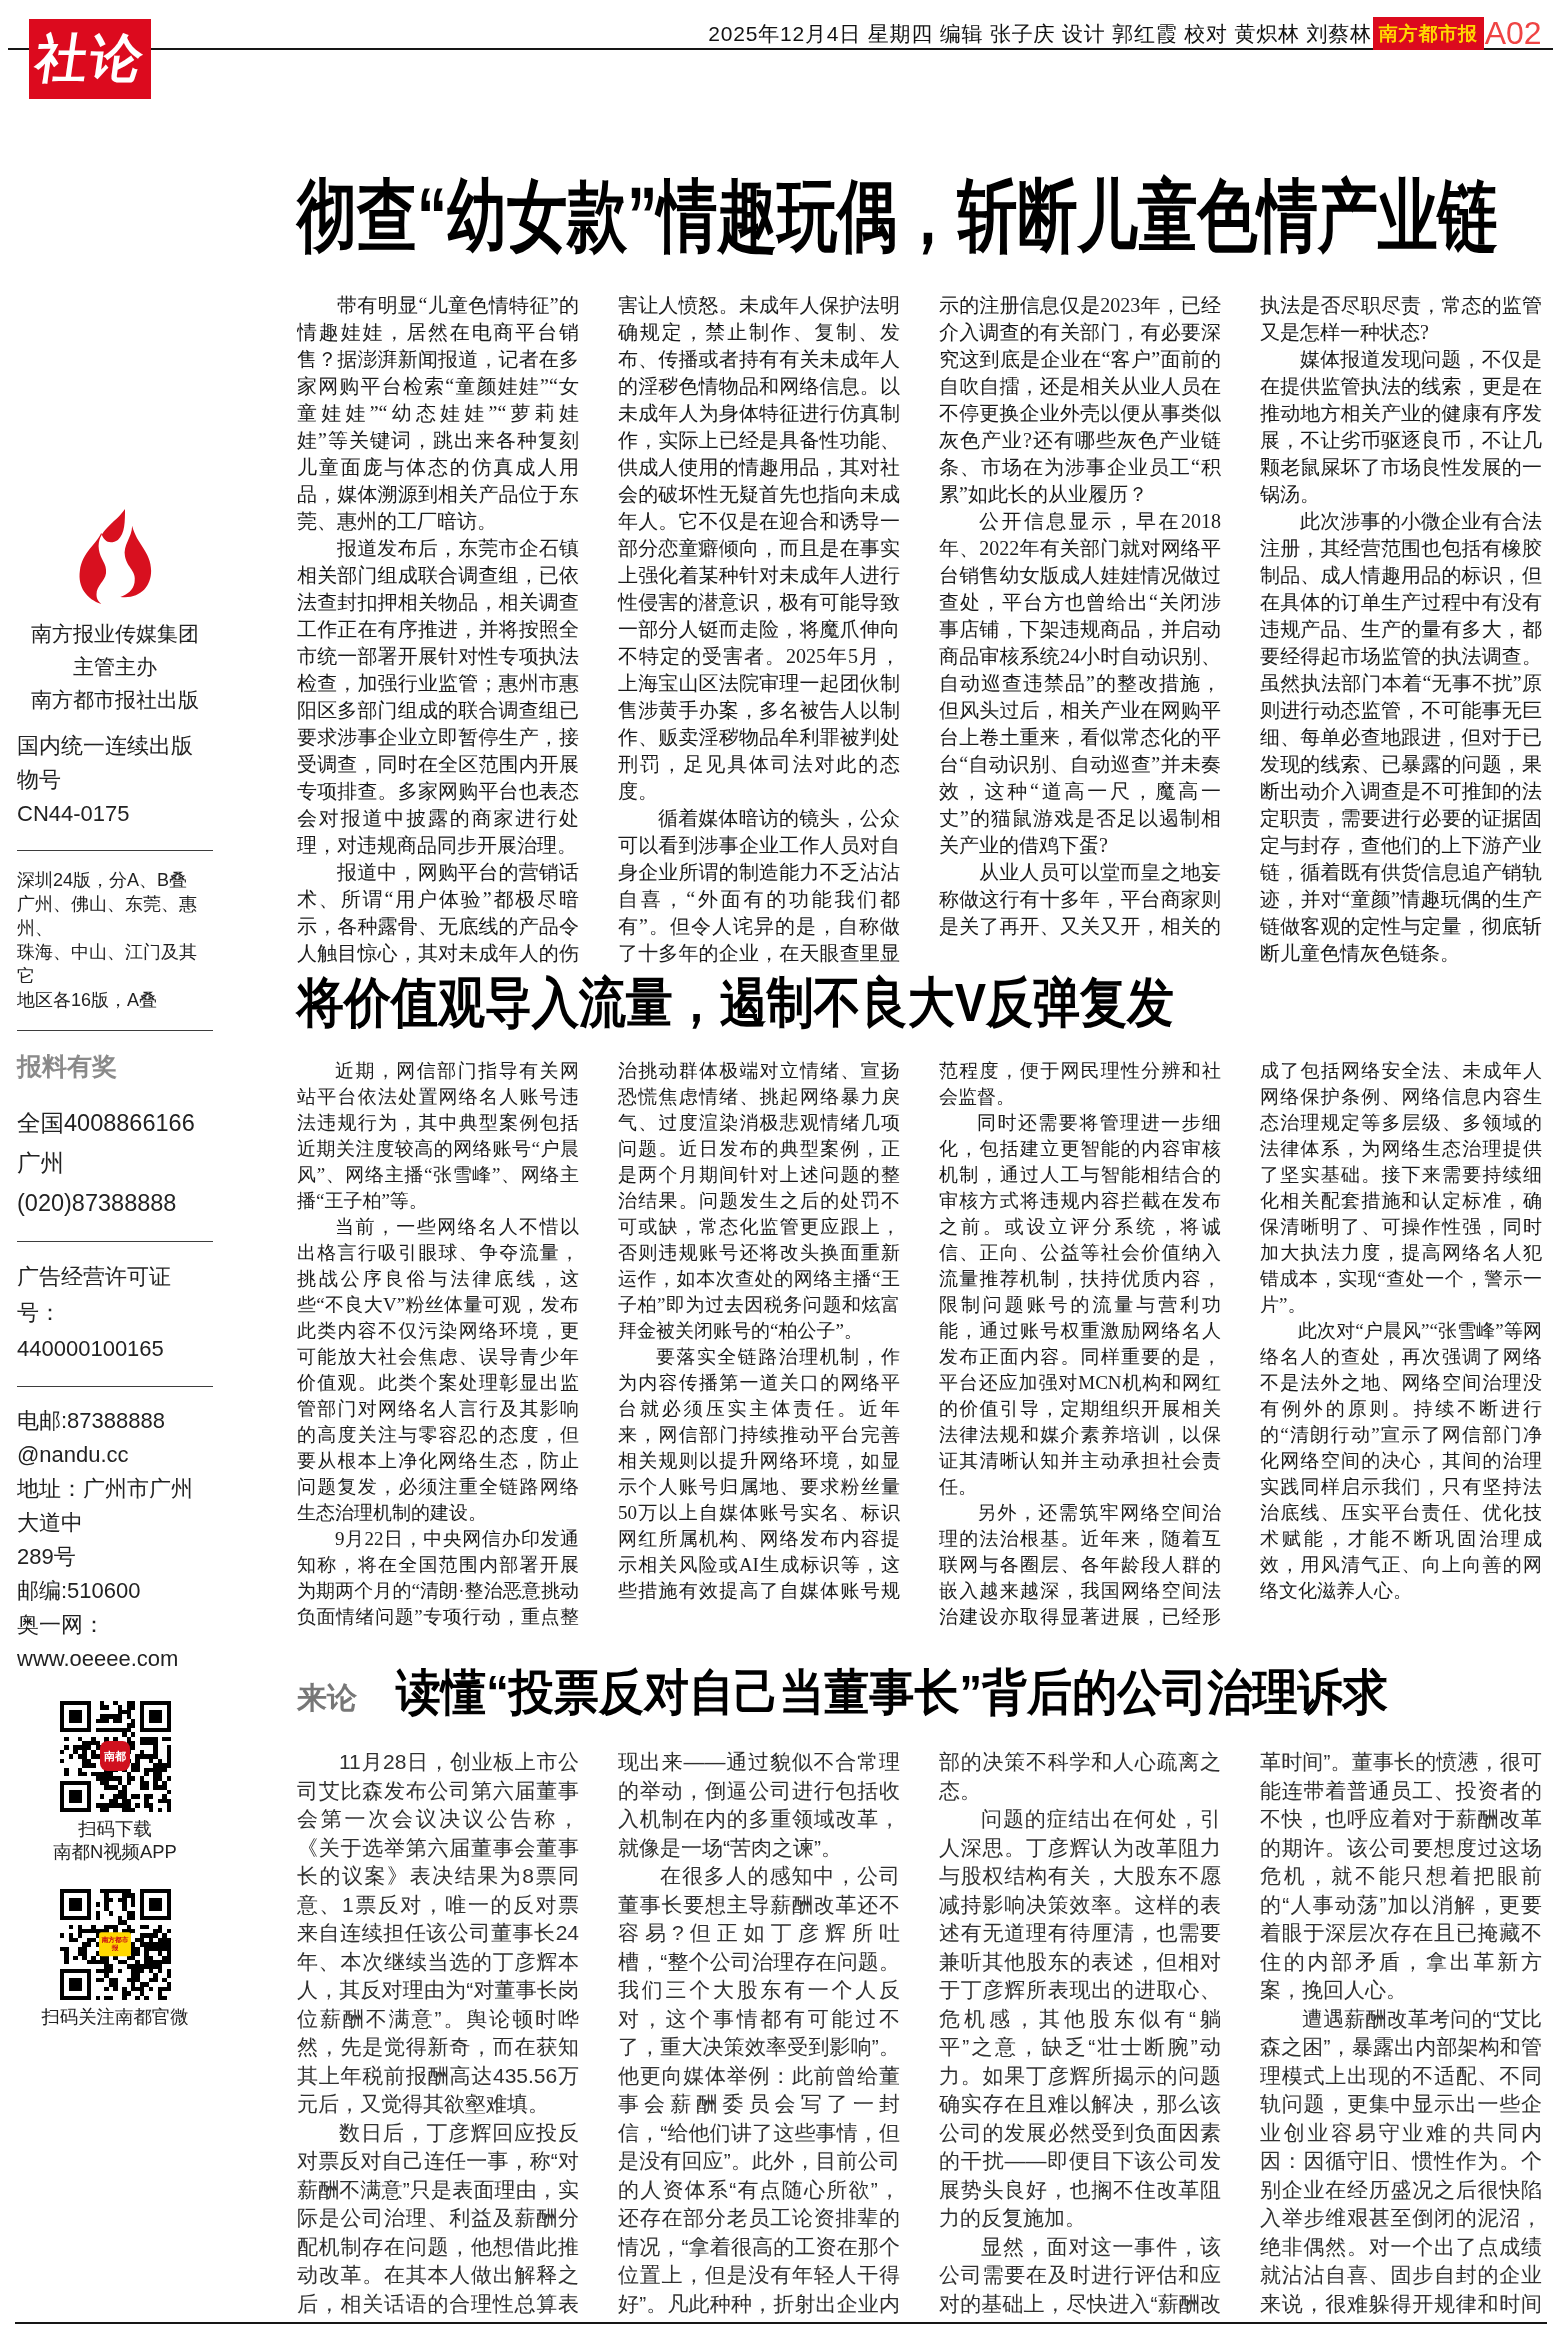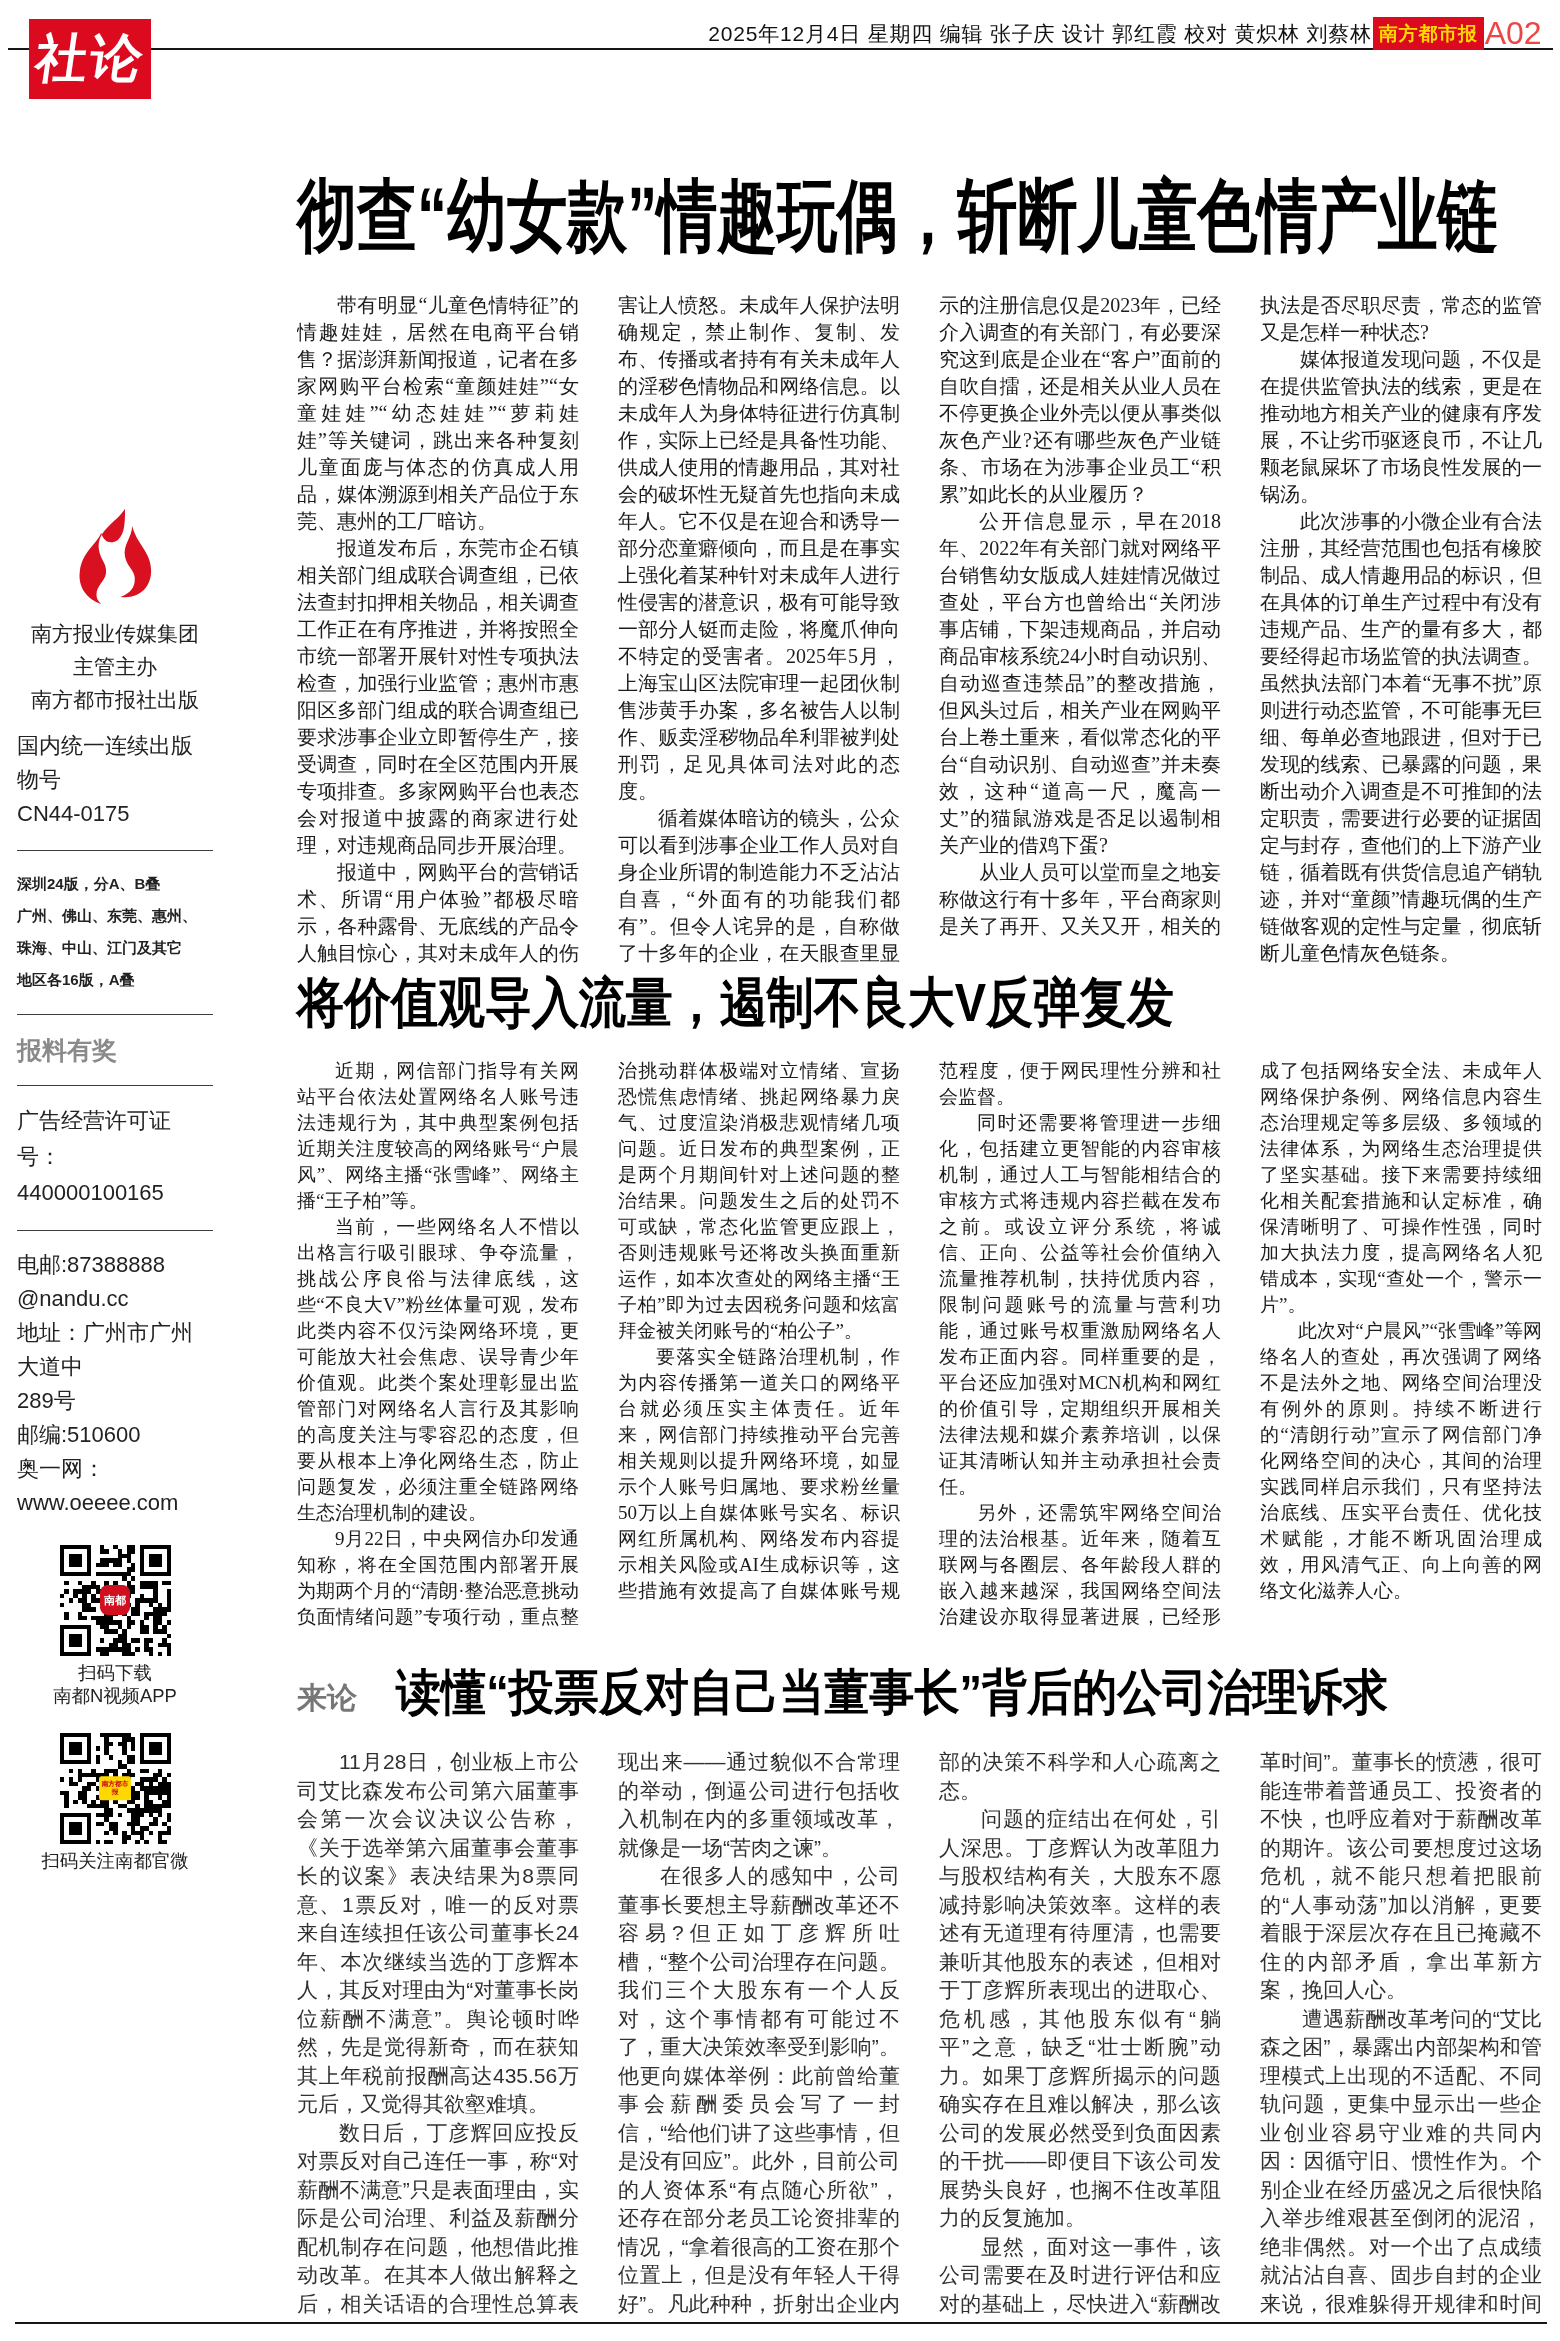--- a/index.html
+++ b/index.html
@@ -16,21 +16,21 @@
   .brand{background:#dc0a1e;color:#ffd800;font-weight:900;font-size:19px;padding:3.4px 5.9px;letter-spacing:0.8px;}
   .pageno{font-size:32px;font-weight:400;color:#ef4444;}
 
   
   .sidebar{position:absolute;left:17px;top:509px;width:196px;display:flex;flex-direction:column;
            align-items:center;color:#222;}
   .flame{width:79px;height:95px;}
   .pub{margin-top:13.4px;font-size:21px;line-height:33px;text-align:center;font-weight:500;white-space:pre-line;}
   .issn{margin-top:13px;font-size:22px;line-height:34px;text-align:left;font-weight:500;white-space:pre-line;}
   .sb-hr{width:100%;border-top:1.7px solid #3d3d3d;margin:18.4px 0 17px 0;}
-  .editions{font-size:15px;line-height:32px;white-space:pre-line;align-self:flex-start;font-weight:700;}
+  .editions{font-size:18px;line-height:24px;white-space:pre-line;align-self:flex-start;font-weight:400;}
   .tip{align-self:flex-start;color:#8a8a8a;font-weight:700;font-size:25px;margin-top:1.7px;}
   .hotlines{align-self:flex-start;margin-top:20px;font-size:23.5px;line-height:40px;white-space:pre-line;font-weight:500;}
   .adlic{align-self:flex-start;font-size:22px;line-height:36px;white-space:pre-line;font-weight:500;}
   .contact{align-self:flex-start;font-size:22px;line-height:34px;white-space:pre-line;font-weight:500;}
   .qrwrap{position:relative;margin-top:25px;width:111px;height:111px;}
   svg.qr{width:111px;height:111px;display:block;background:#fff;}
   .qr-logo{position:absolute;left:50%;top:50%;transform:translate(-50%,-50%);width:30px;height:30px;
            border-radius:7.5px;background:#d0101e;color:#fff;font-size:11px;font-weight:700;
            display:flex;align-items:center;justify-content:center;}
   .qr-logo.y{background:#ffd800;color:#c70016;font-size:6.7px;line-height:7.5px;border-radius:2.5px;
@@ -84,20 +84,22 @@
 南方都市报社出版</div>
     <div class="issn">国内统一连续出版物号
 CN44-0175</div>
     <div class="sb-hr"></div>
     <div class="editions">深圳24版，分A、B叠
 广州、佛山、东莞、惠州、
 珠海、中山、江门及其它
 地区各16版，A叠</div>
     <div class="sb-hr"></div>
     <div class="tip">报料有奖</div>
+    <div class="hotlines">全国4008866166
+广州(020)87388888</div>
     <div class="sb-hr"></div>
     <div class="adlic">广告经营许可证号：
 440000100165</div>
     <div class="sb-hr"></div>
     <div class="contact">电邮:87388888
 @nandu.cc
 地址：广州市广州大道中
 289号
 邮编:510600
 奥一网：

